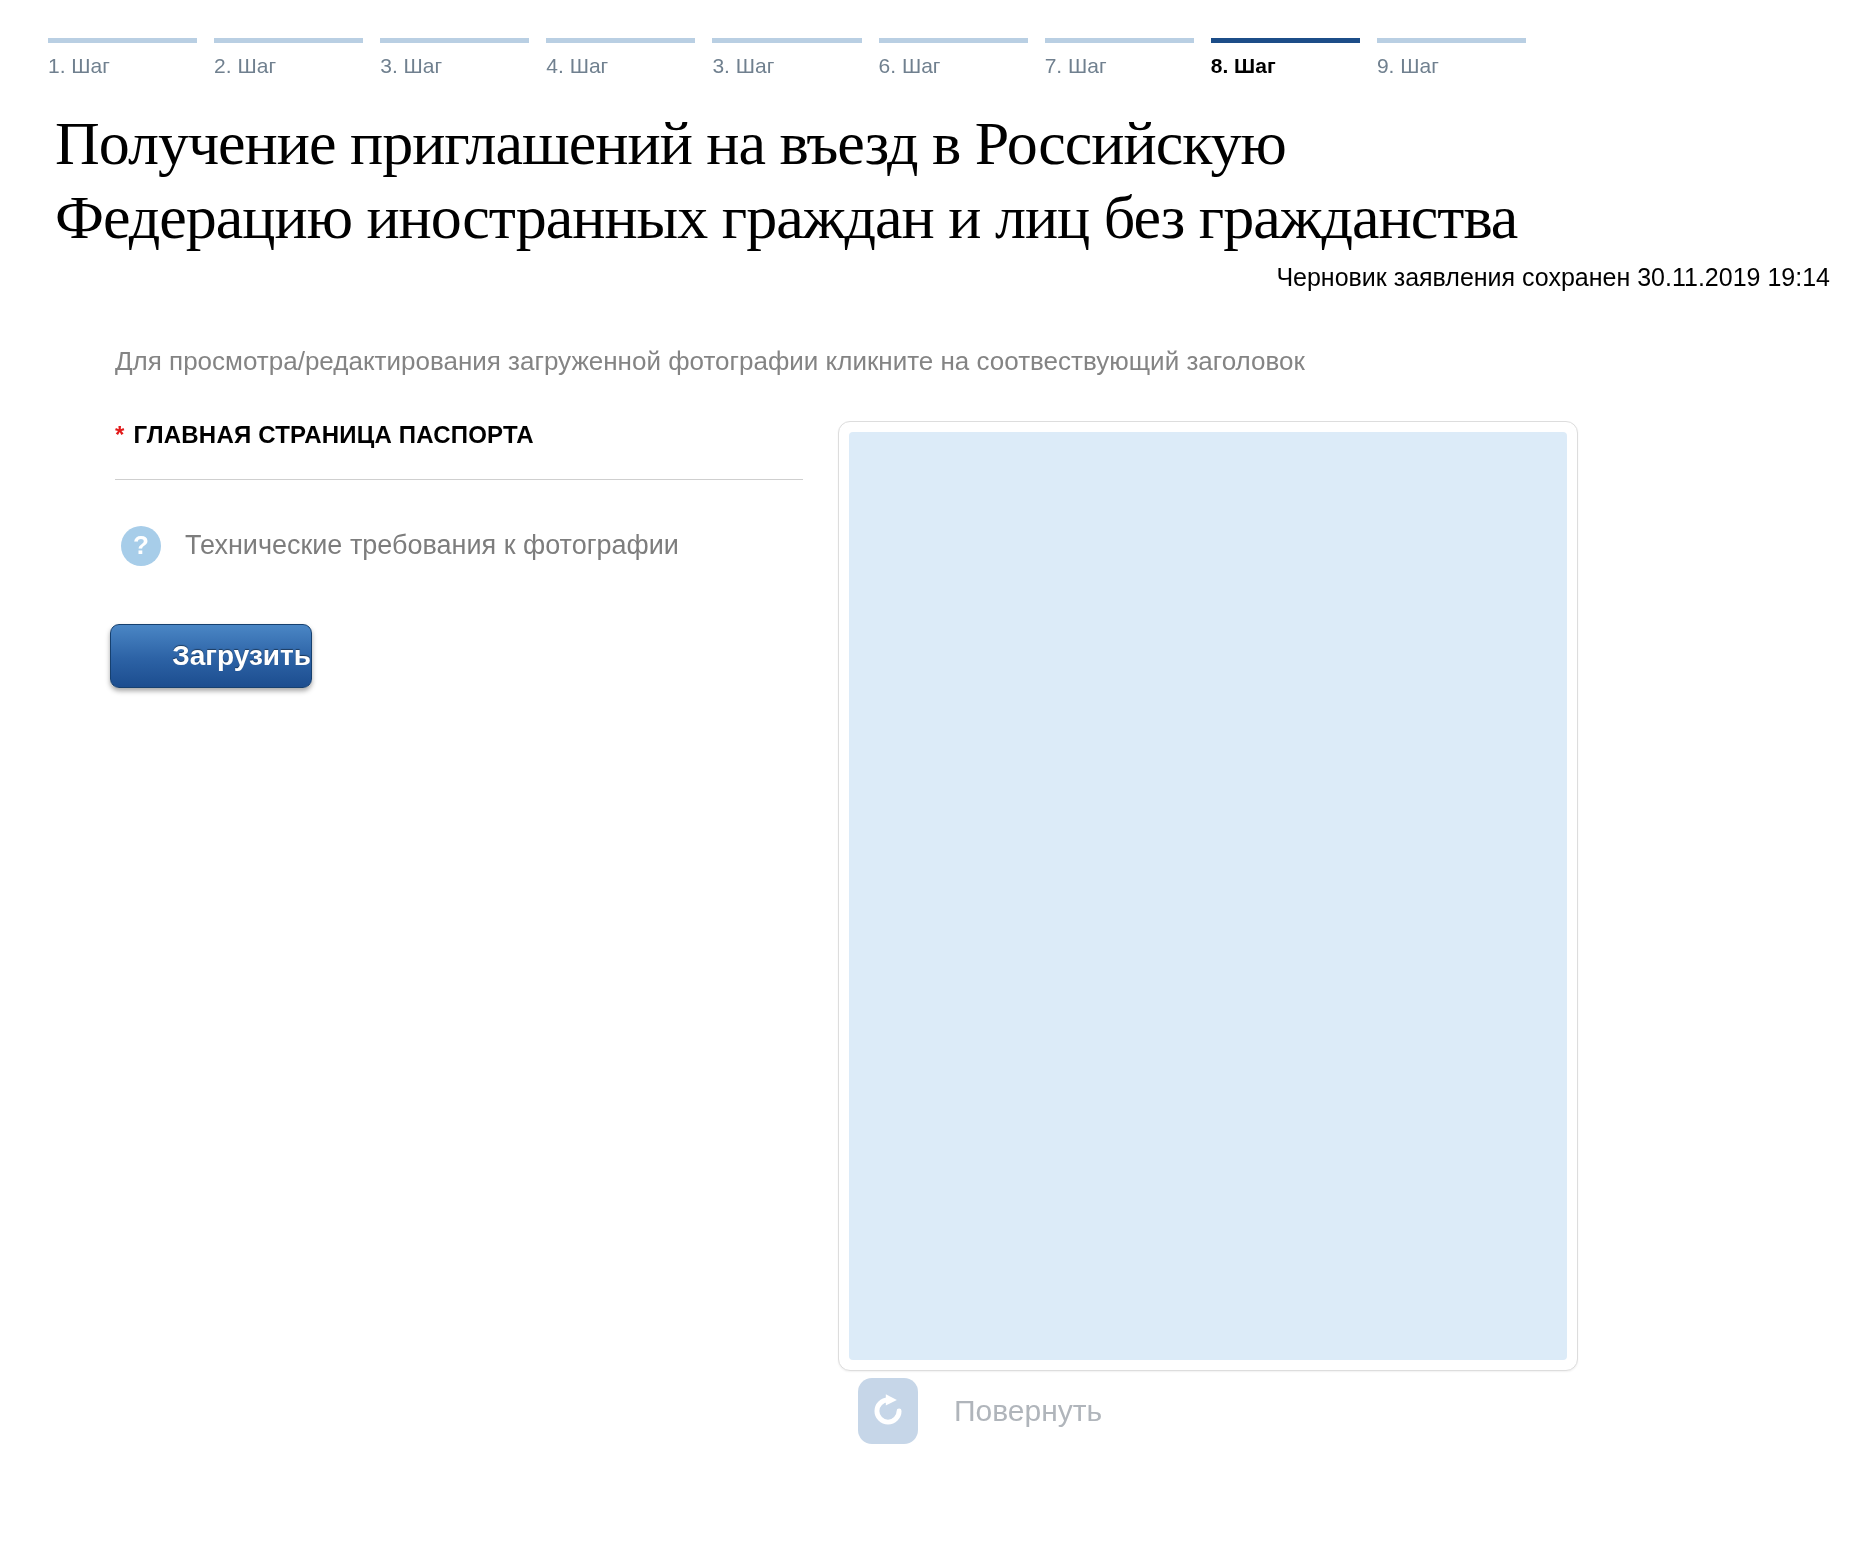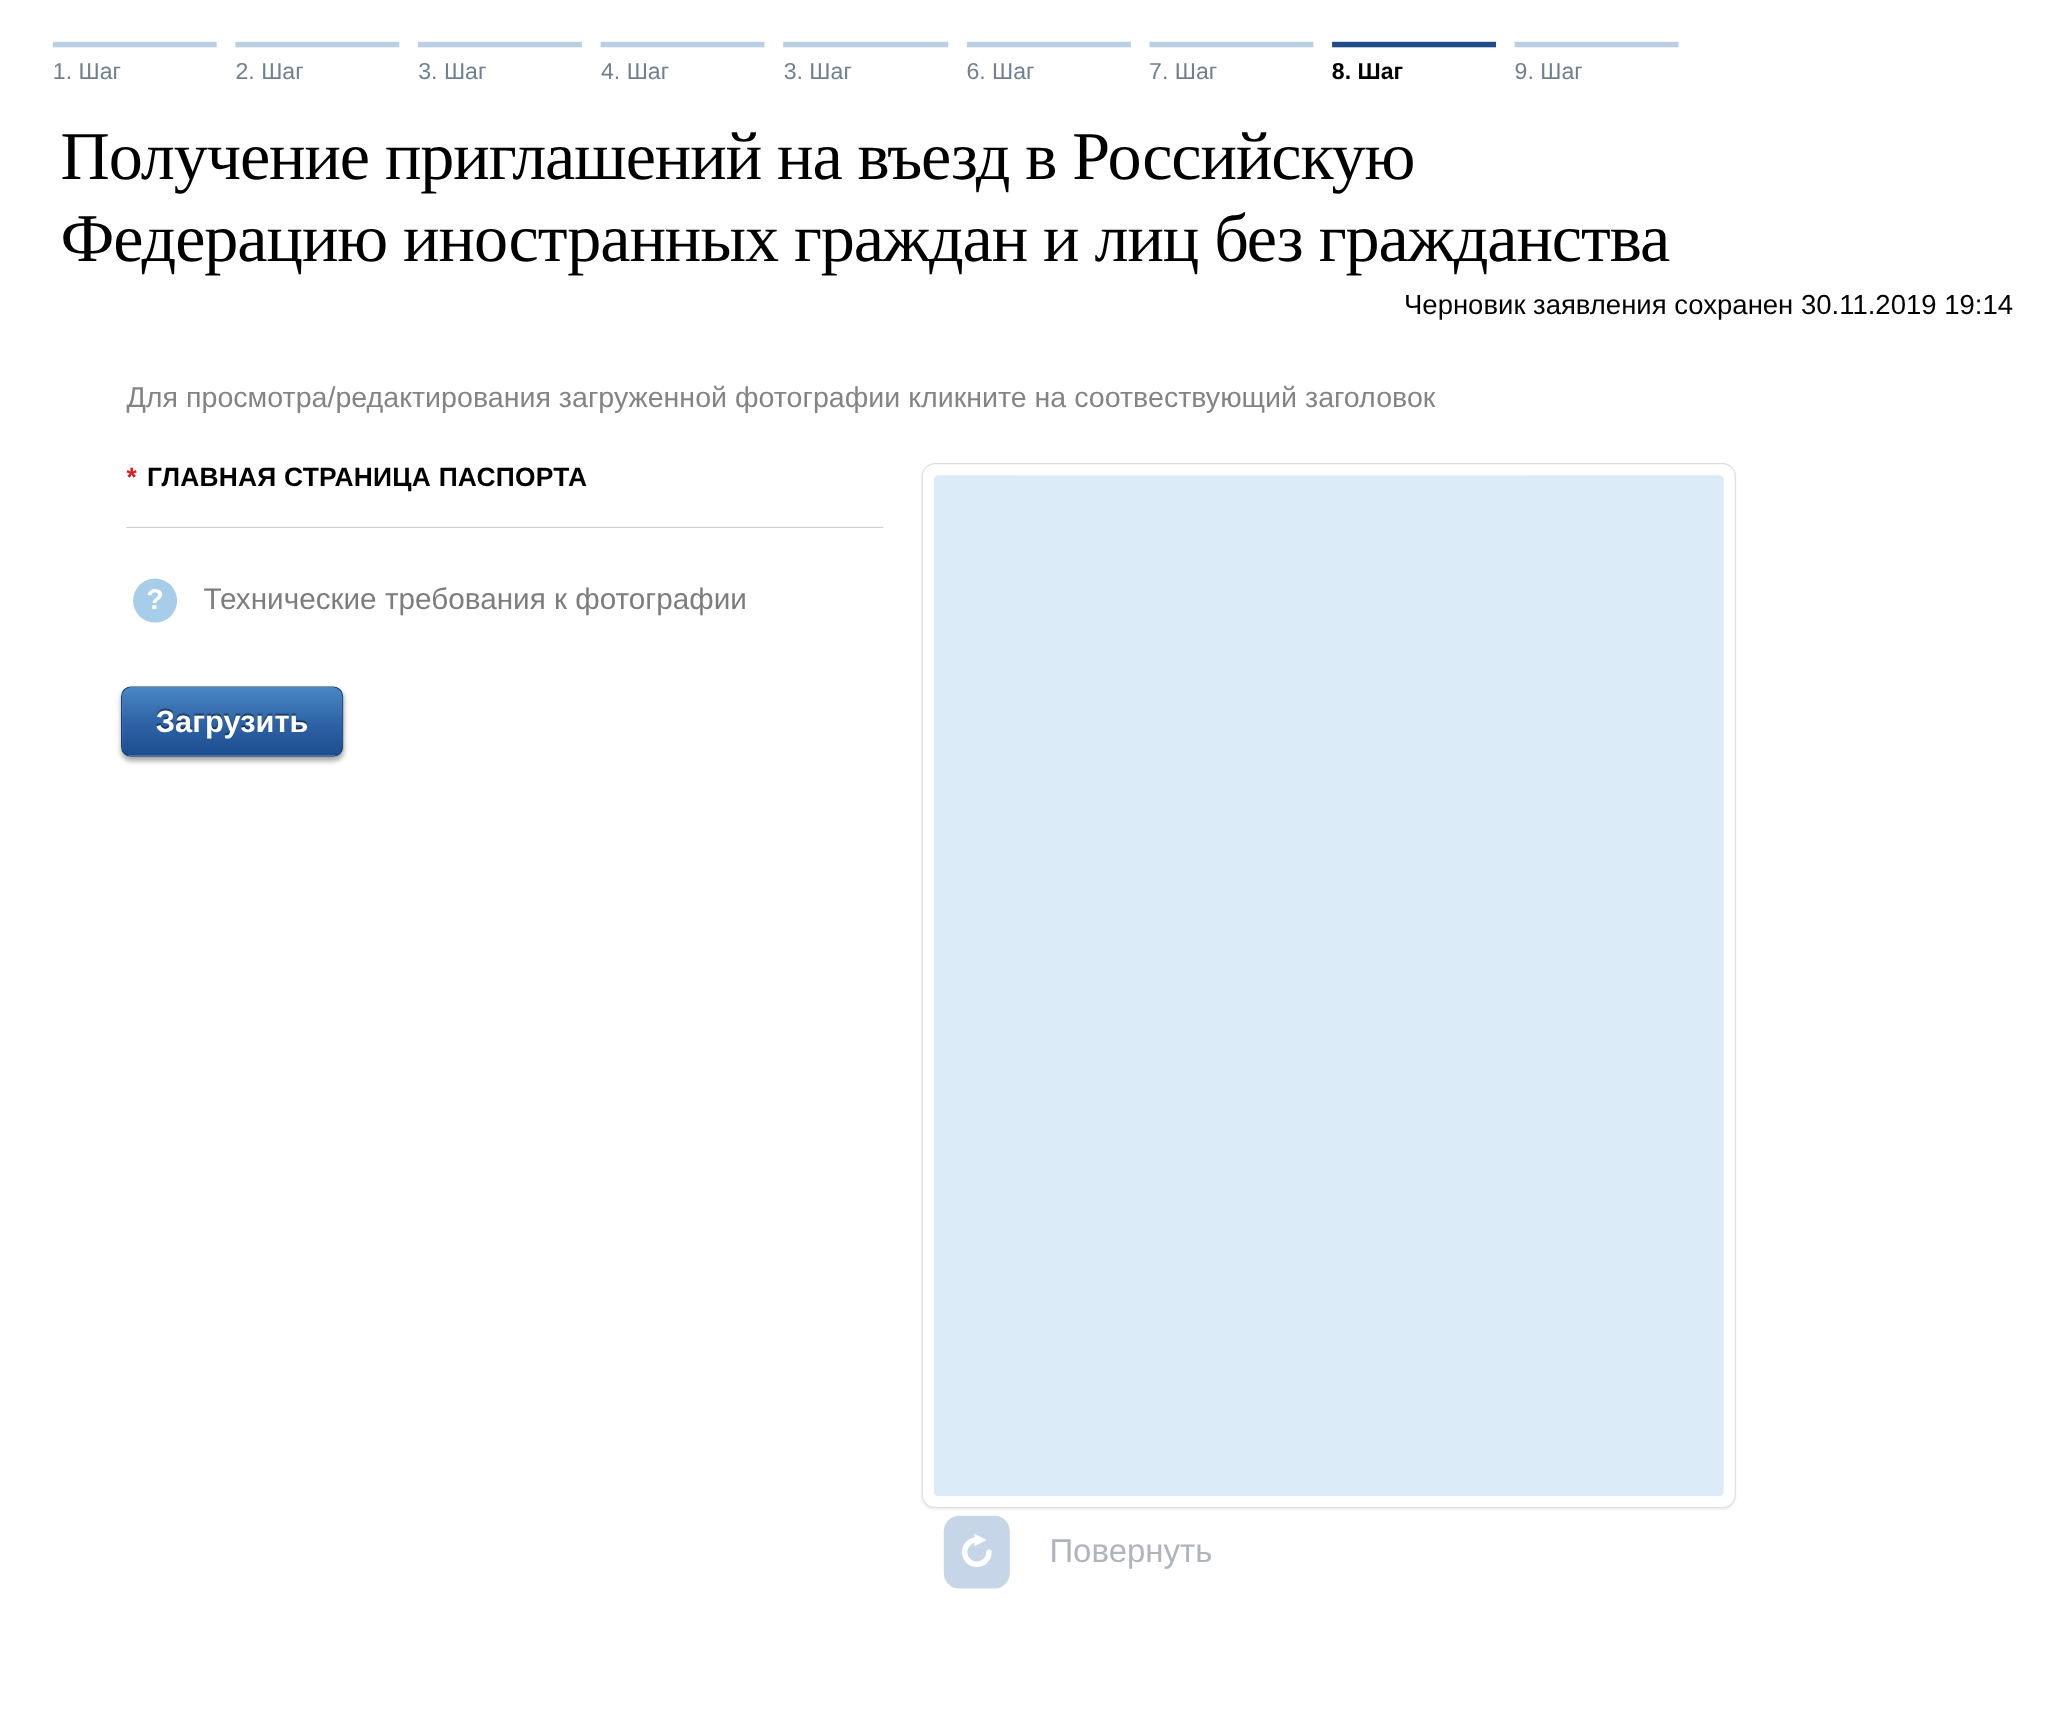--- a/index.html
+++ b/index.html
@@ -113,20 +113,21 @@
     border: 1px solid #16406f;
     border-radius: 9px;
     background: linear-gradient(to bottom, #4a86c5 0%, #2c62a5 55%, #1c4d8f 100%);
     box-shadow: 0 3px 5px rgba(0,0,0,0.35);
     color: #fff;
     font-family: "Liberation Sans", sans-serif;
     font-size: 28px;
     font-weight: 700;
     text-shadow: 0 -1px 1px rgba(0,0,0,0.45);
     cursor: pointer;
+    text-align: right;
   }
 
   
   .photo-wrap { margin-left: 35px; }
   .photo-panel {
     width: 740px; height: 950px;
     background: #fff;
     border: 1px solid #dddddd;
     border-radius: 12px;
     padding: 10px;

